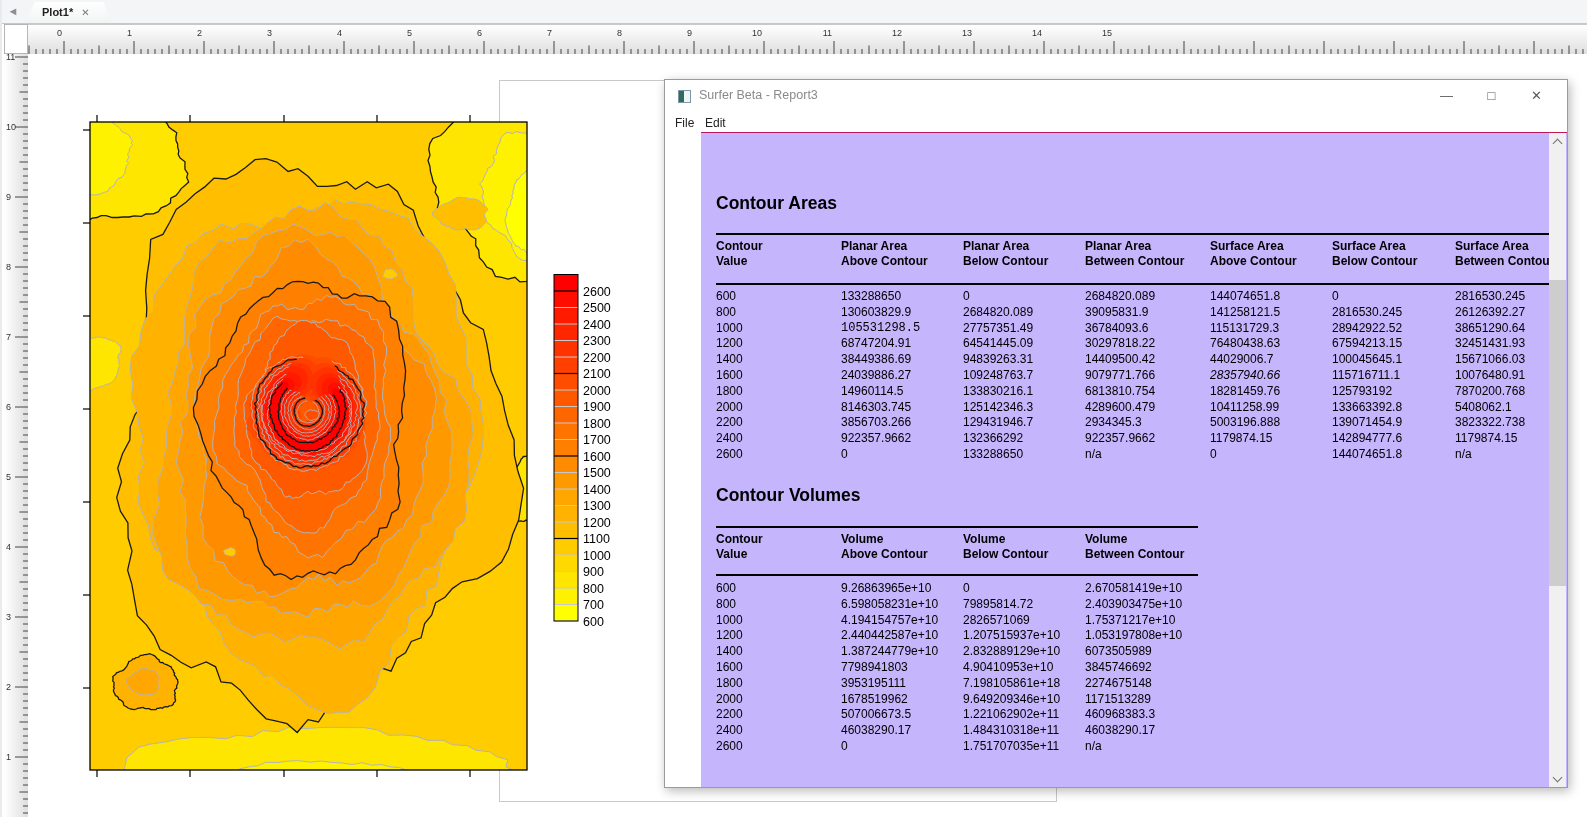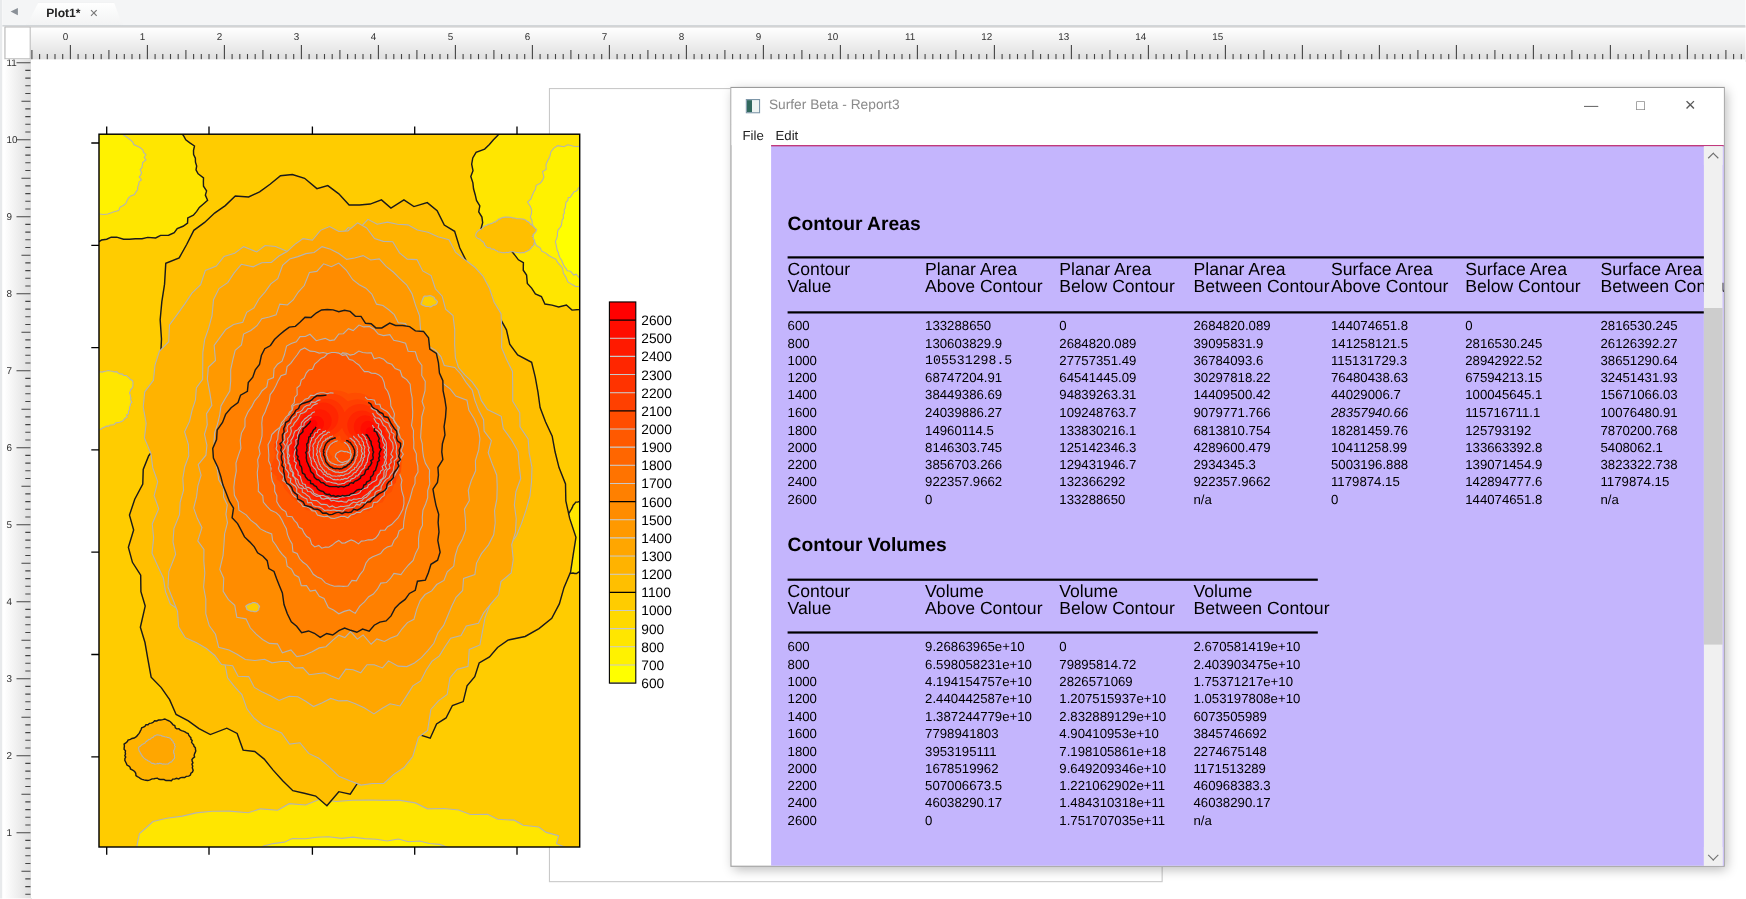--- a/index.html
+++ b/index.html
@@ -26,21 +26,21 @@
   .title-icon{position:absolute;left:13px;top:10px;width:13px;height:13px;border:1px solid #7d96a8;box-sizing:border-box;
               background:linear-gradient(90deg,#31695e 0 45%,#eef4f2 45%);}
   .title-text{position:absolute;left:34px;top:8px;font-size:12.5px;color:#8a8a8a;}
   .win-controls{position:absolute;right:8px;top:2px;display:flex;}
   .win-btn{width:45px;height:27px;text-align:center;line-height:27px;font-size:13px;color:#5a5a5a;cursor:pointer;}
   .menubar{position:absolute;left:0;top:33px;width:100%;height:19px;background:#fff;font-size:12px;color:#222;}
   .menu-item{position:absolute;top:1px;padding:2px 7px;cursor:pointer;}
   .rpt-content{position:absolute;left:0;top:52px;right:0;bottom:0;background:#c4b5fd;border-top:1px solid #be185d;overflow:hidden;margin-left:36px;}
   .rpt-h{position:absolute;left:15px;font-size:17.5px;font-weight:bold;color:#000;white-space:nowrap;}
   .rule{position:absolute;left:15px;height:2px;background:#000;}
-  .hcell{position:absolute;font-size:16px;font-weight:normal;line-height:14.5px;white-space:nowrap;color:#000;}
+  .hcell{position:absolute;font-size:12px;font-weight:bold;line-height:14.5px;white-space:nowrap;color:#000;}
   .rrow{position:absolute;left:0;width:100%;height:15.8px;}
   .dcell{position:absolute;font-size:12px;color:#000;white-space:nowrap;line-height:15.8px;}
   
   .scrollbar{position:absolute;right:1px;top:53px;width:17px;height:654px;background:#f0f0f0;}
   .sb-btn{position:absolute;left:0;width:17px;height:17px;background:#f0f0f0;display:flex;align-items:center;justify-content:center;cursor:pointer;}
   .chev{width:6px;height:6px;border-right:1.6px solid #707070;border-bottom:1.6px solid #707070;}
   .chev.up{transform:rotate(-135deg);margin-top:3px;}
   .chev.down{transform:rotate(45deg);margin-bottom:3px;}
   .sb-thumb{position:absolute;left:0;top:147px;width:17px;height:306px;background:#cdcdcd;cursor:pointer;}
   svg text{font-family:"Liberation Sans","DejaVu Sans",sans-serif;}

